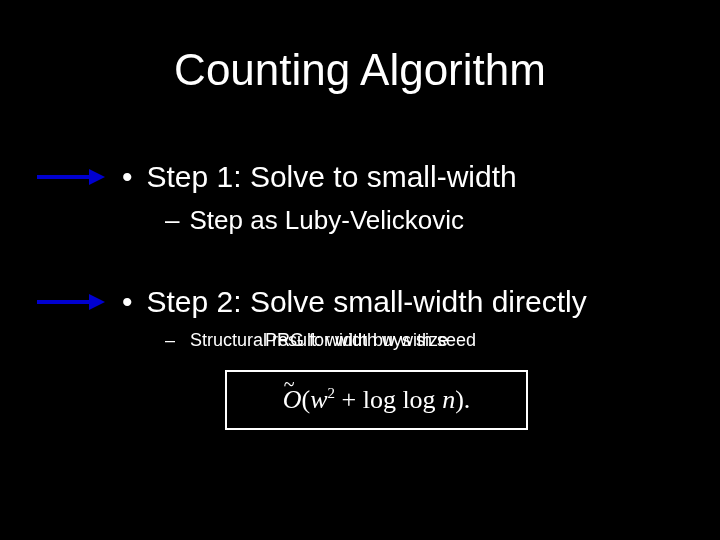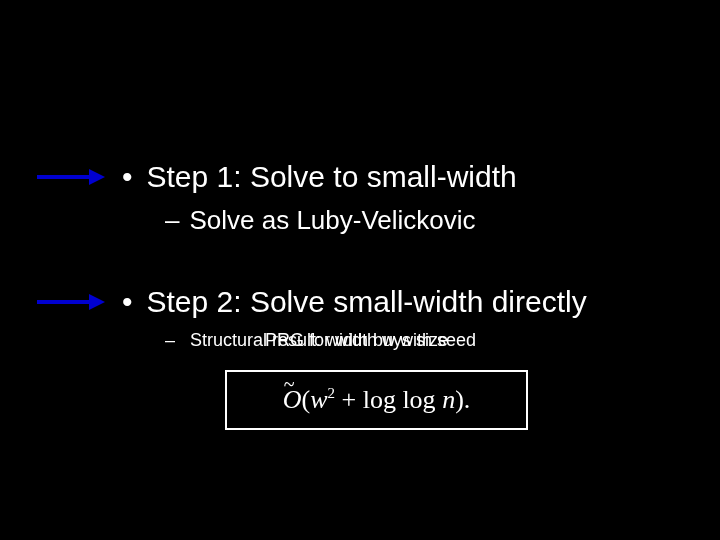--- a/index.html
+++ b/index.html
@@ -115,33 +115,34 @@
     font-size: 15px;
     vertical-align: super;
     font-style: normal;
   }
 </style>
 </head>
 <body>
 
 <div class="slide">
 
+  <div class="title">Counting Algorithm</div>
 
   <div class="arrow" style="top:173px; left:37px;">
     <div class="arrow-line"></div>
     <div class="arrow-head"></div>
   </div>
 
   <div class="bullet-row" style="top:160px;">
     <span class="dot">•</span>
     <span>Step 1: Solve to small-width</span>
   </div>
   <div class="sub-row" style="top:205px;">
     <span class="dash">–</span>
-    <span>Solve as Luby-Velickovic</span>
+    <span>Step as Luby-Velickovic</span>
   </div>
 
   <div class="arrow" style="top:298px; left:37px;">
     <div class="arrow-line"></div>
     <div class="arrow-head"></div>
   </div>
 
   <div class="bullet-row" style="top:285px;">
     <span class="dot">•</span>
     <span>Step 2: Solve small-width directly</span>

